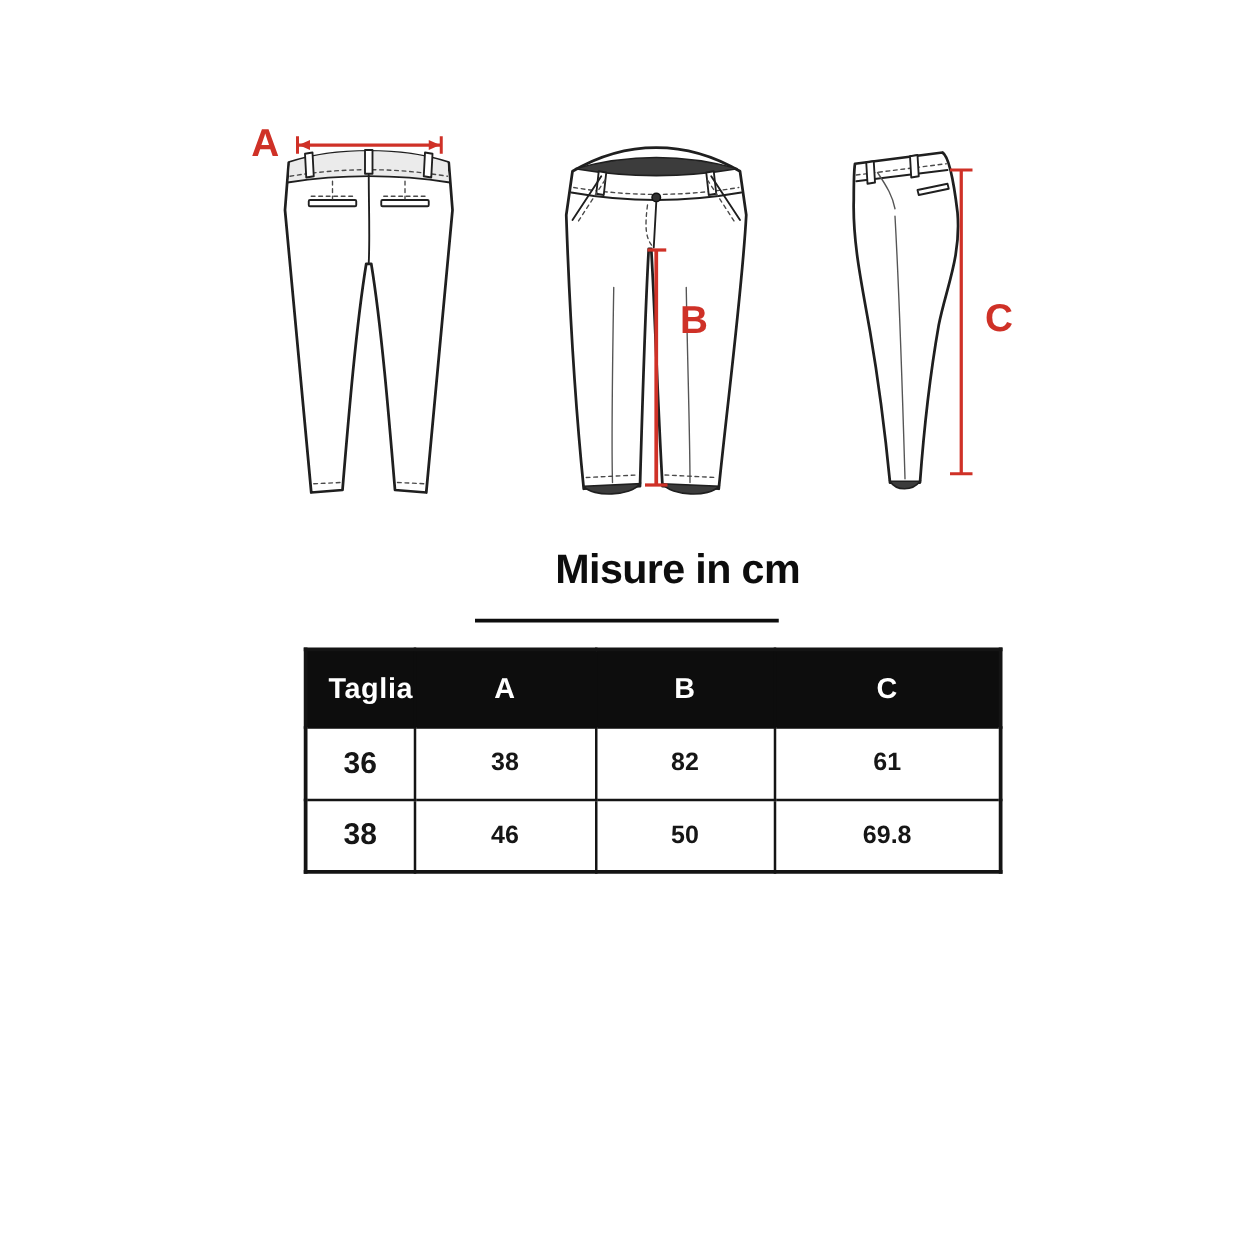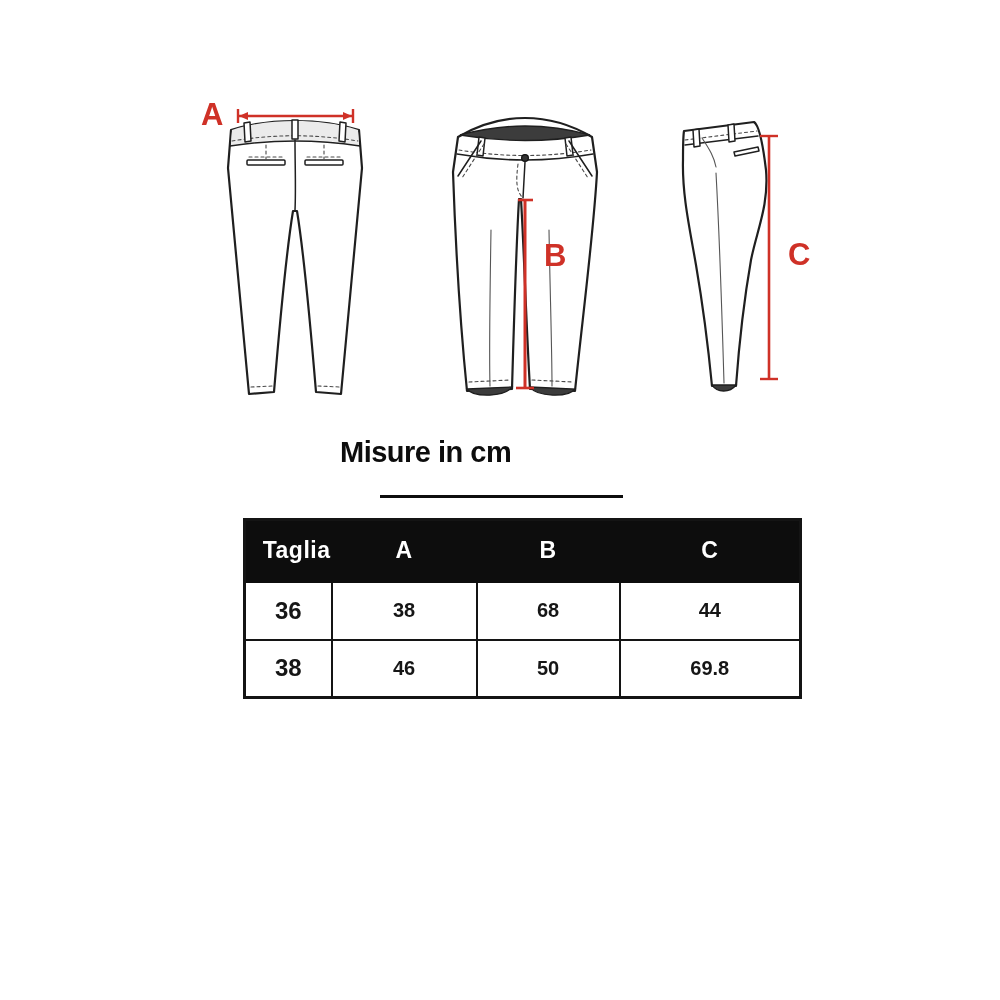--- a/index.html
+++ b/index.html
@@ -15,21 +15,21 @@
     width:1000px;height:1000px;position:relative;overflow:hidden;
     font-family:"Liberation Sans","DejaVu Sans",sans-serif;color:#111;
   }
   .abs{position:absolute;}
   .measure-label{
     position:absolute;color:var(--annotation-red);
     font-weight:800;font-size:31px;line-height:1;letter-spacing:0;
   }
   .page-title{
     position:absolute;left:340px;top:436px;width:300px;
-    text-align:left;font-size:29px;font-weight:800;letter-spacing:-0.5px;color:#0d0d0d;
+    text-align:right;font-size:33px;font-weight:800;letter-spacing:-0.5px;color:#0d0d0d;
   }
   .title-underline{
     position:absolute;left:380px;top:495px;width:243px;height:3px;background:#0d0d0d;
   }
   .size-table{
     position:absolute;left:243px;top:518px;width:556px;
     border-collapse:collapse;table-layout:fixed;
     border:3px solid var(--table-border);
   }
   .size-table th{
@@ -156,22 +156,22 @@
       <th class="first">Taglia</th>
       <th>A</th>
       <th>B</th>
       <th>C</th>
     </tr>
   </thead>
   <tbody>
     <tr>
       <td class="size-col">36</td>
       <td>38</td>
-      <td>68</td>
-      <td>44</td>
+      <td>82</td>
+      <td>61</td>
     </tr>
     <tr>
       <td class="size-col">38</td>
       <td>46</td>
       <td>50</td>
       <td>69.8</td>
     </tr>
   </tbody>
 </table>
 

